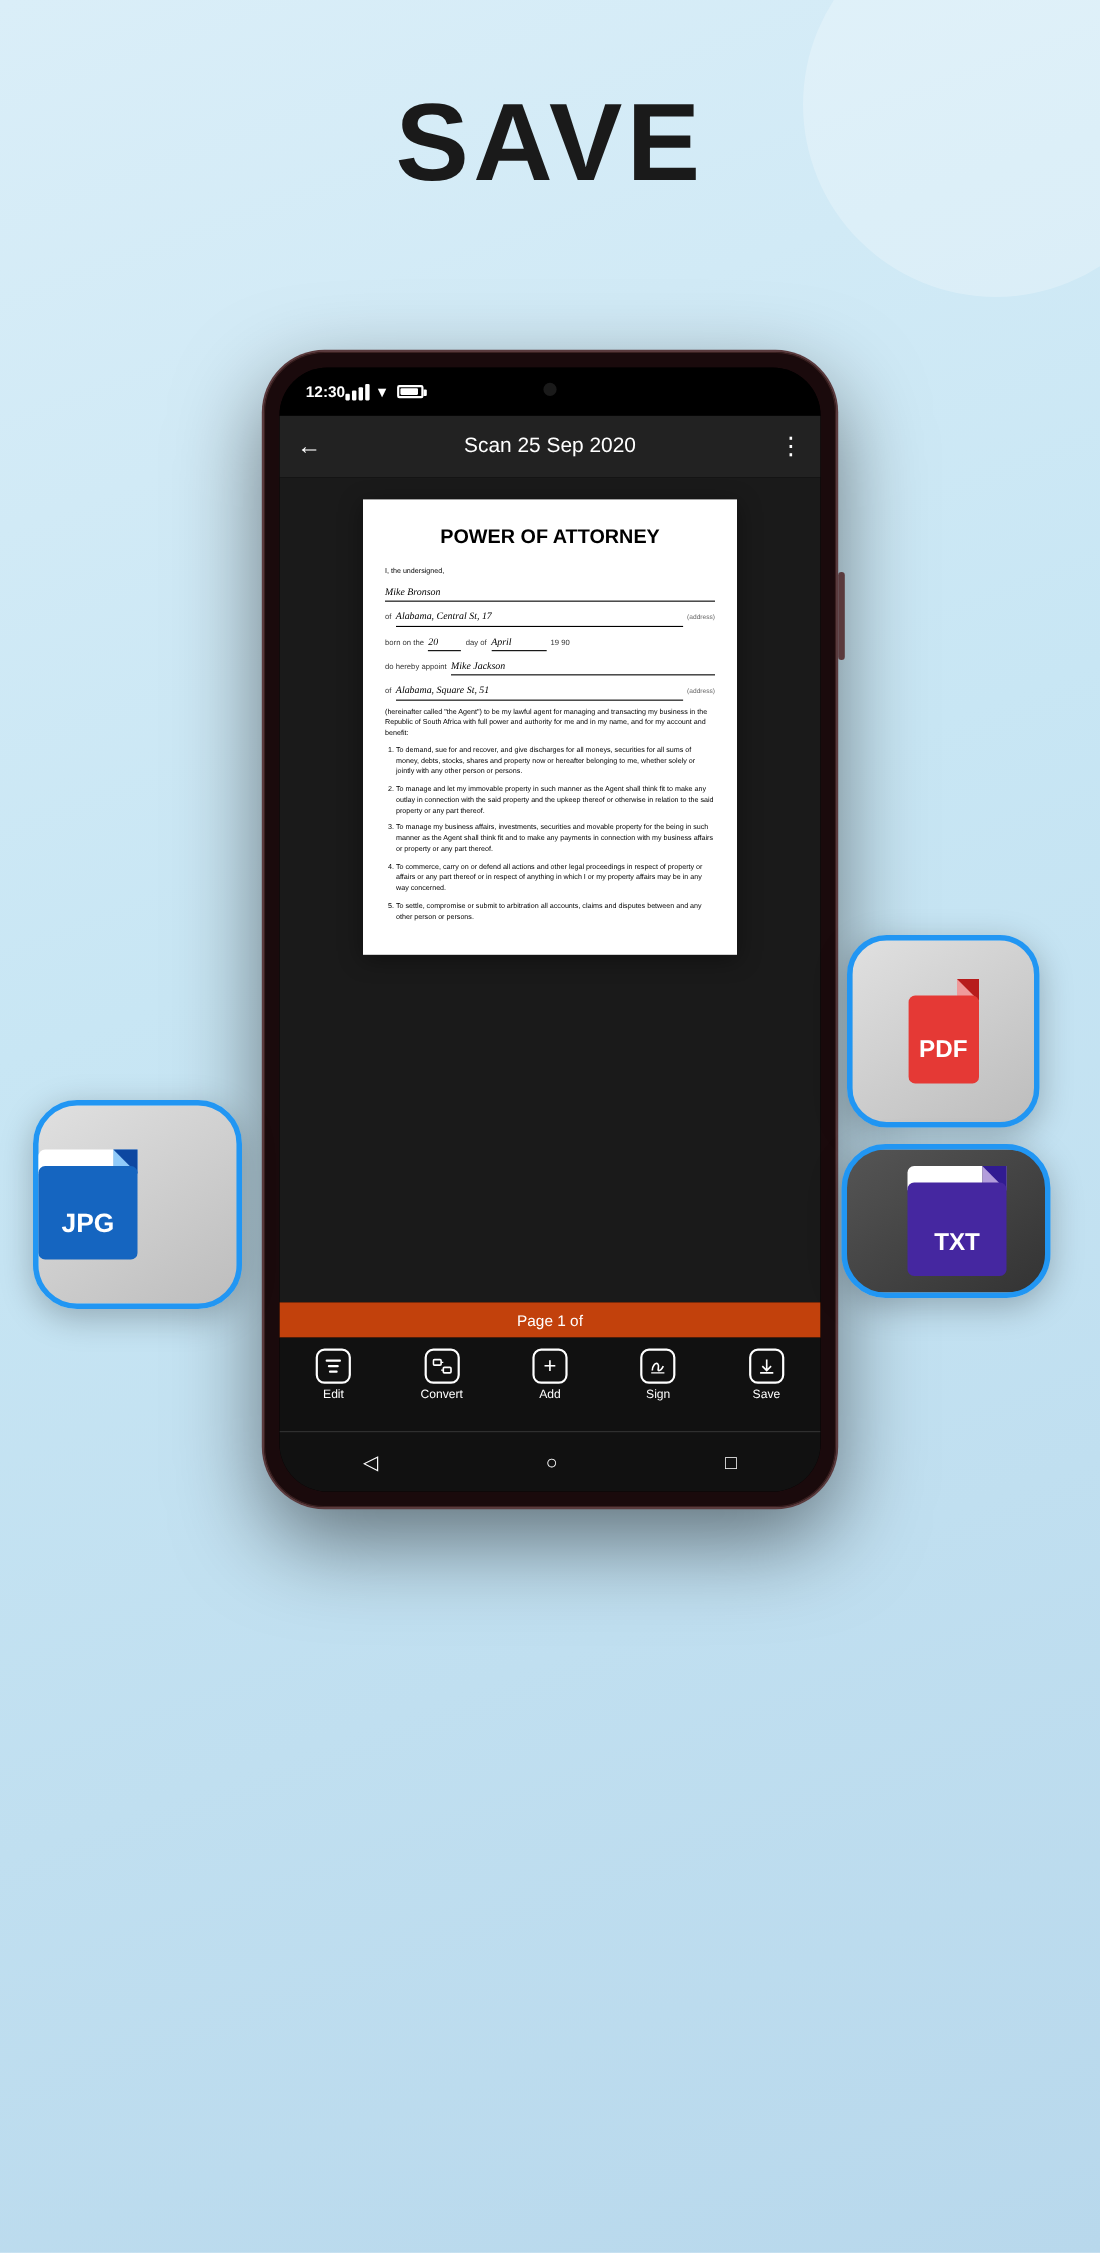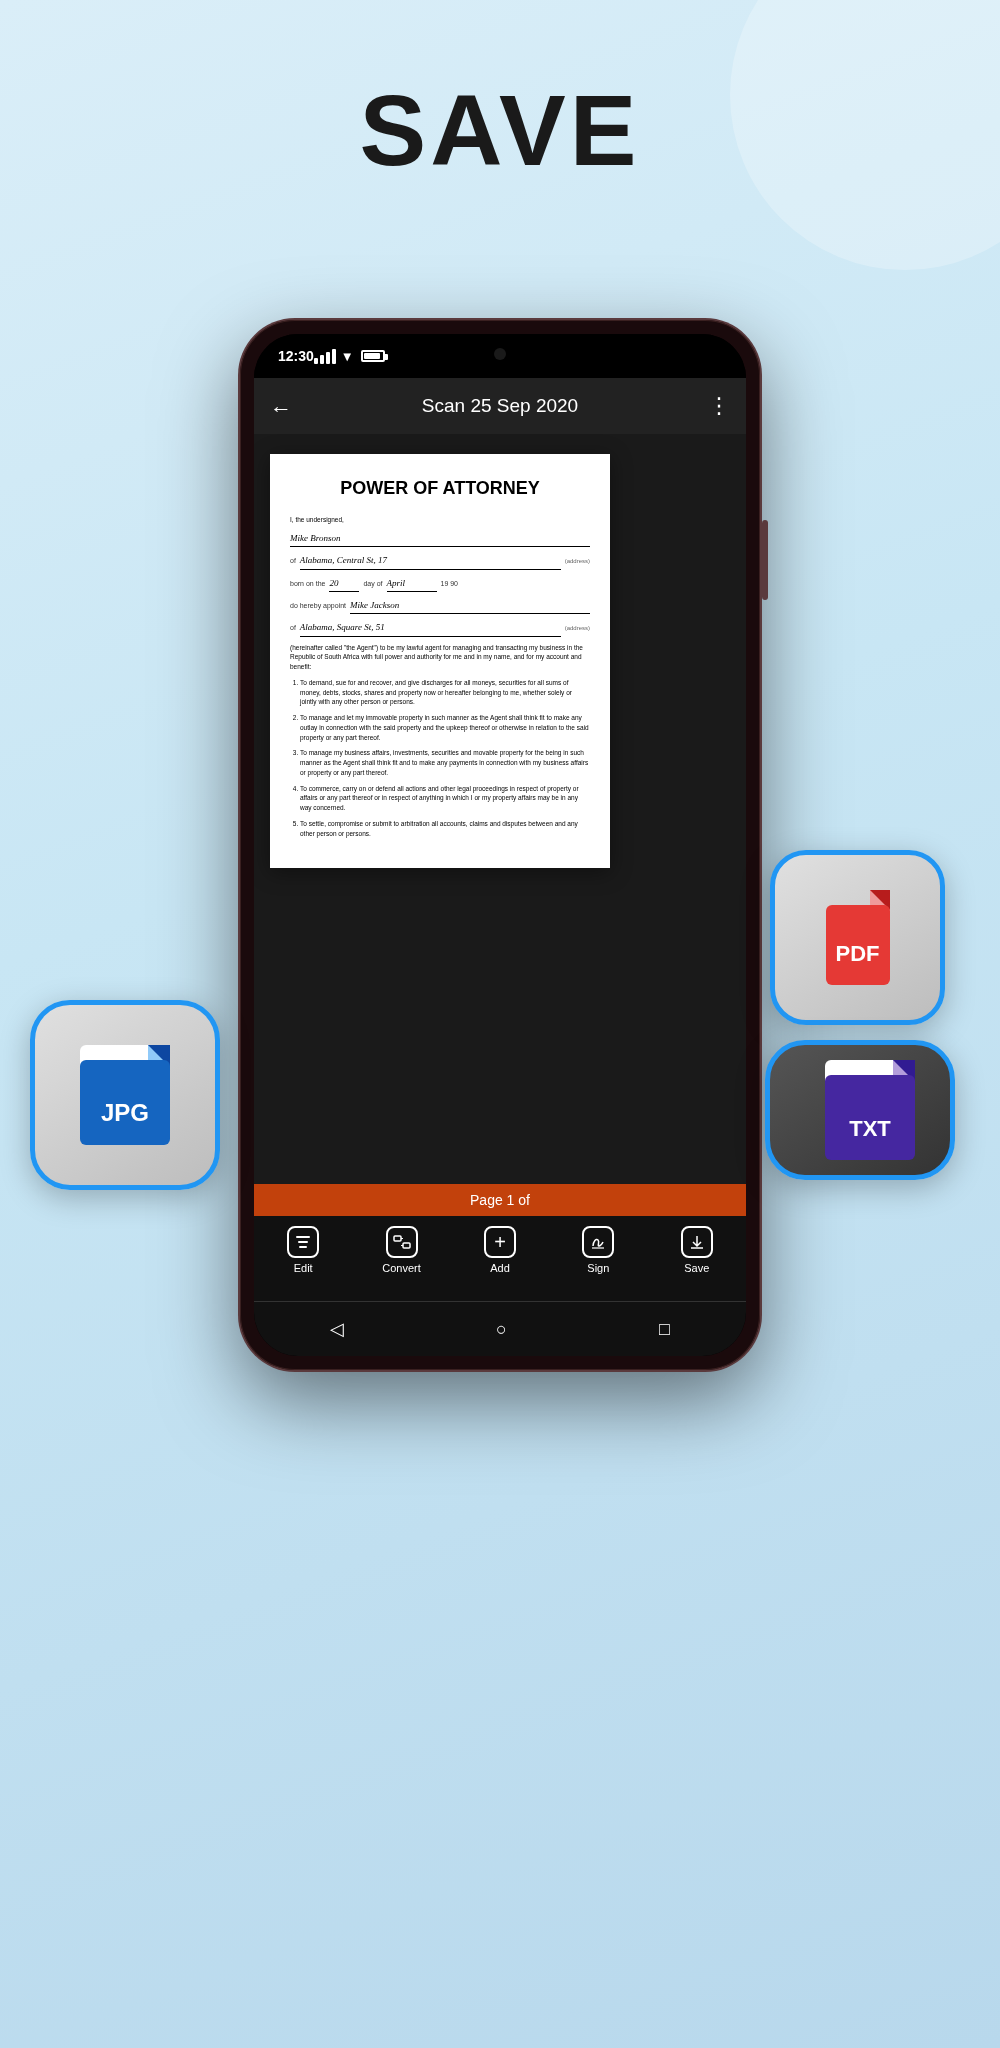--- a/index.html
+++ b/index.html
@@ -183,20 +183,21 @@
       font-size: 22px;
       cursor: pointer;
     }
 
     
     .document-area {
       background: #1a1a1a;
       flex: 1;
       display: flex;
       align-items: flex-start;
+      justify-content: center;
       padding: 20px 16px 10px;
       height: 570px;
       overflow: hidden;
     }
 
     .document-page {
       background: #fff;
       width: 100%;
       max-width: 340px;
       padding: 24px 20px;
@@ -411,21 +412,21 @@
       position: absolute;
       top: 1000px;
       left: 30px;
       width: 190px;
       height: 190px;
       background: linear-gradient(145deg, #e0e0e0, #bdbdbd);
       border-radius: 40px;
       border: 5px solid #2196F3;
       display: flex;
       align-items: center;
-      justify-content: center;
+      justify-content: flex-start;
       box-shadow: 0 8px 30px rgba(0,0,0,0.25);
       z-index: 10;
     }
 
     .jpg-file-icon {
       position: relative;
       width: 90px;
       height: 100px;
       margin: 0 auto;
     }

